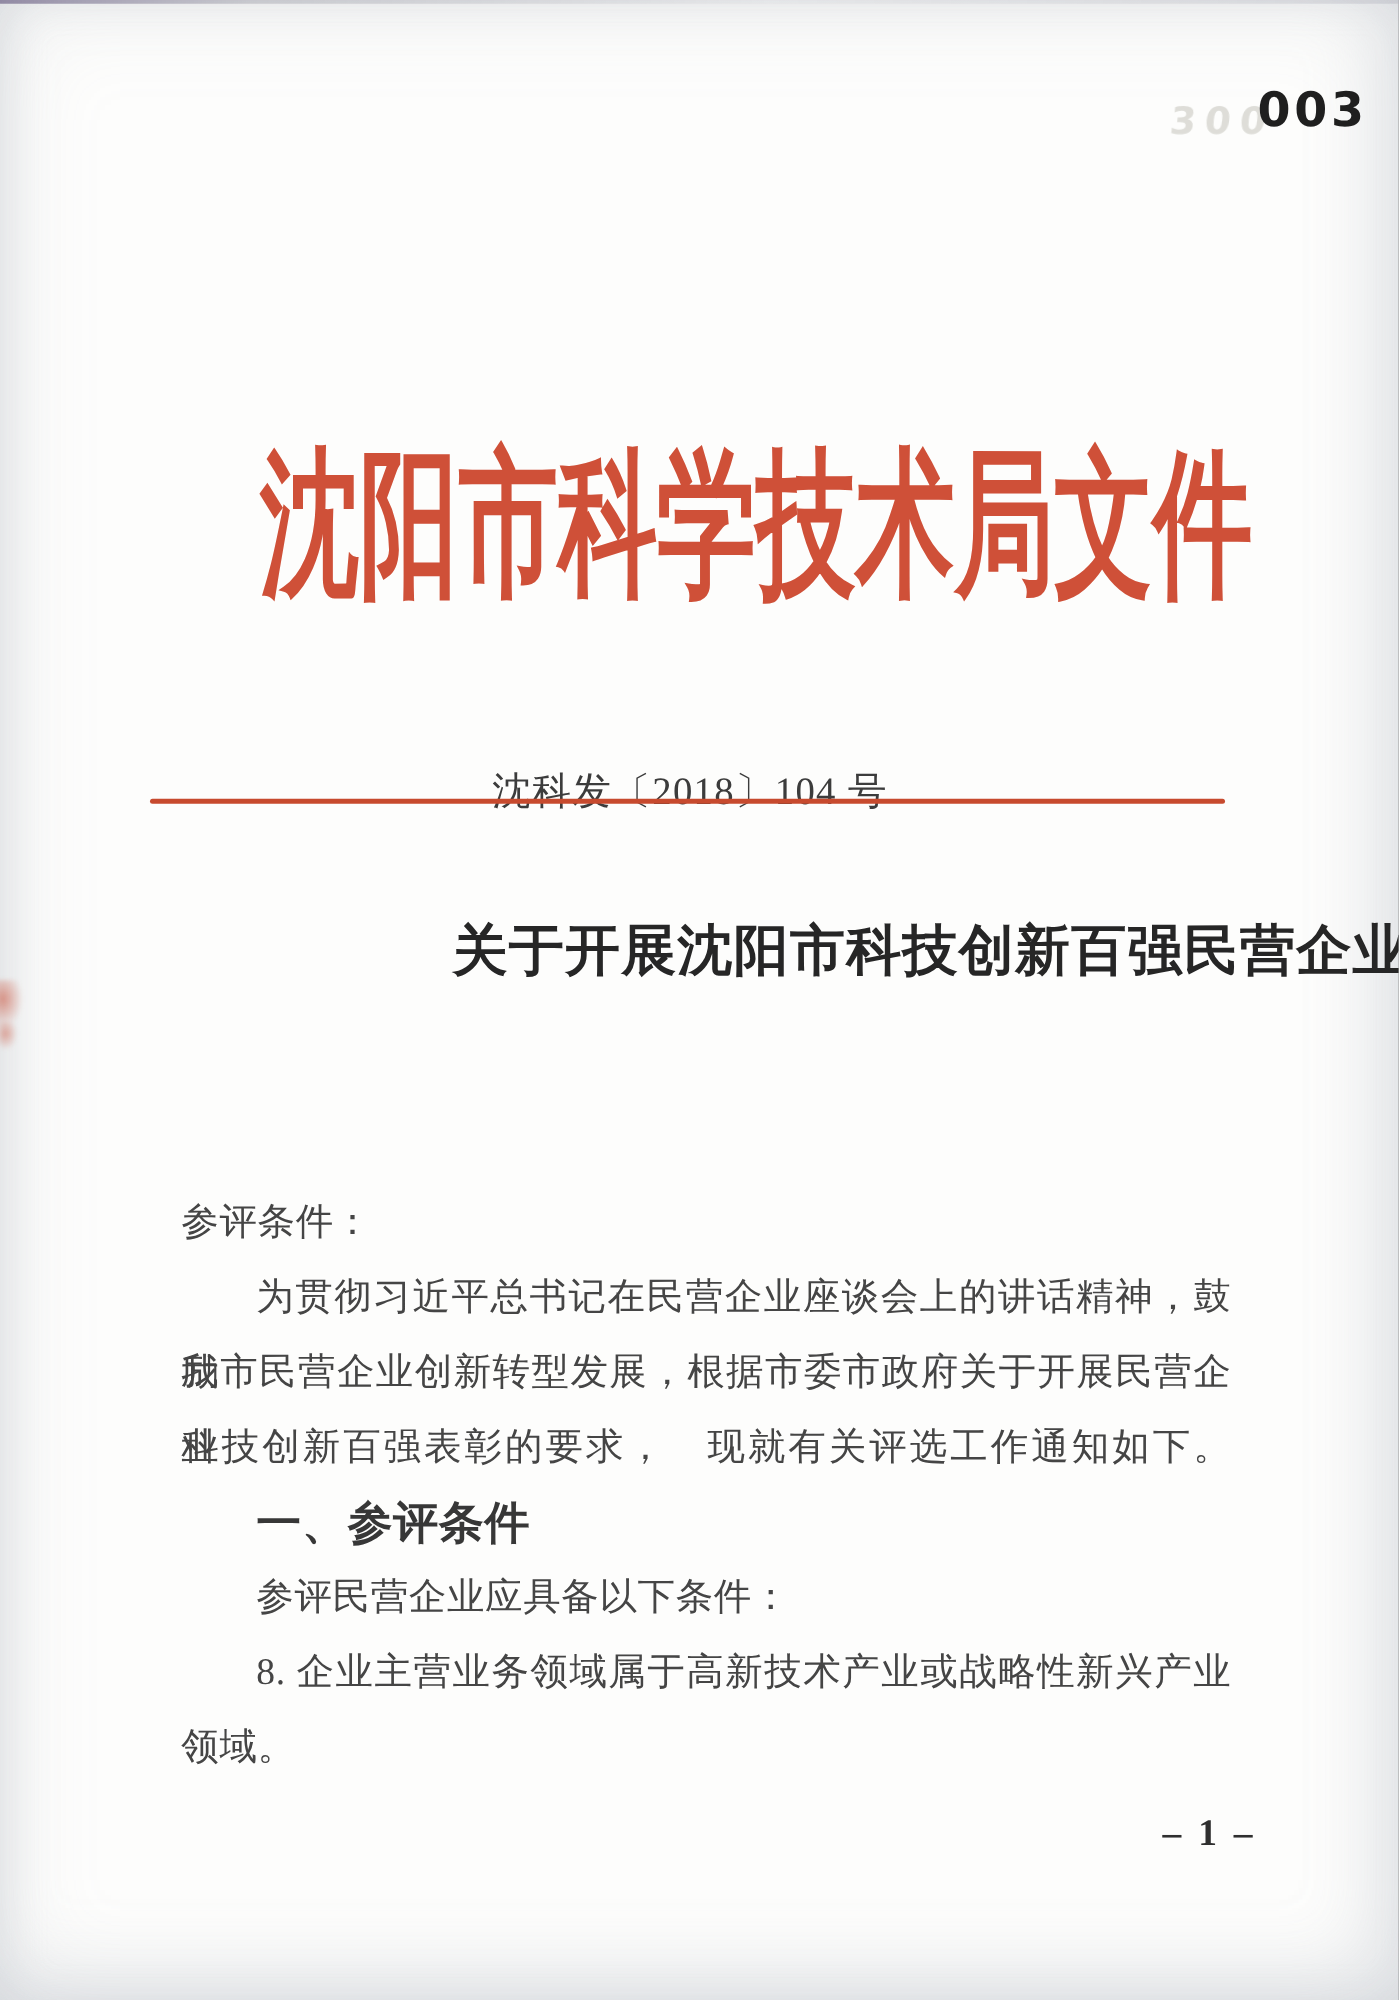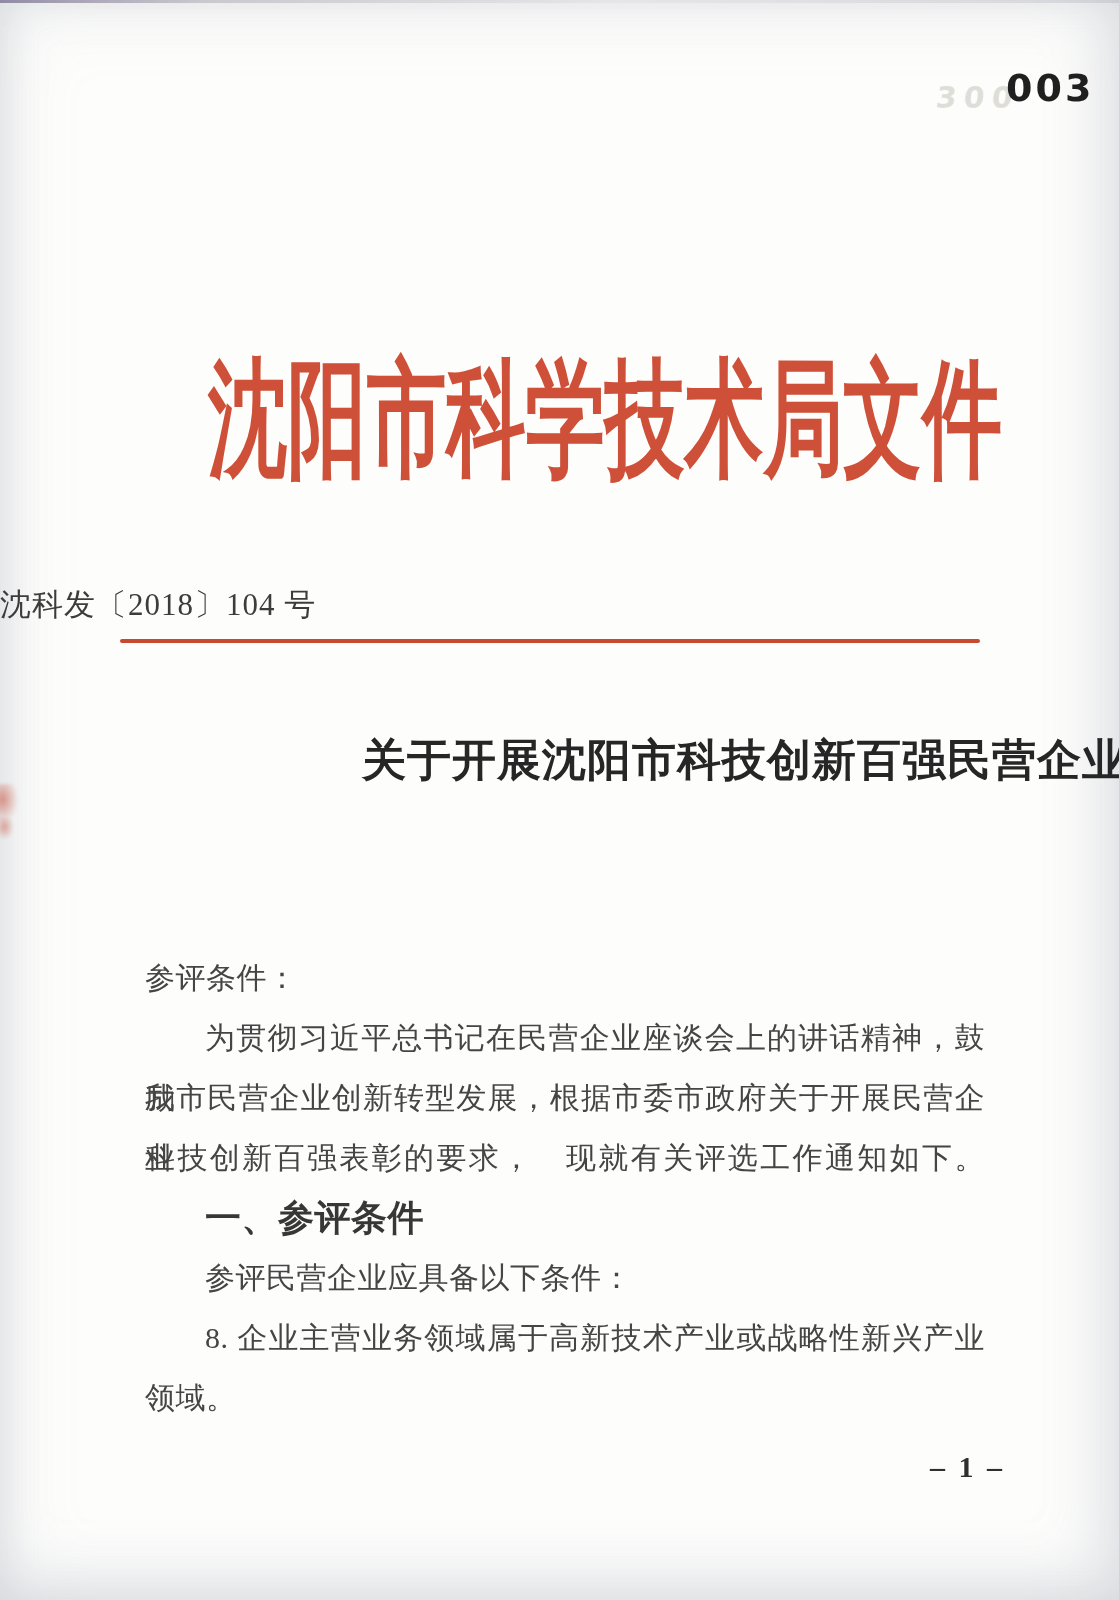--- a/index.html
+++ b/index.html
@@ -63,22 +63,23 @@
     font-size: 128px;
     line-height: 1;
     font-weight: 900;
     color: var(--header-red, #cf5038);
     transform: scaleX(0.62);
     transform-origin: 50% 50%;
   }
   
   .docnum {
     position: absolute;
-    top: 584px; left: 0;
+    top: 612px; left: 0;
     width: 1104px;
+    text-align: center;
     font-size: 31px;
     letter-spacing: 1px;
     color: #3c3c3c;
   }
   
   .redline {
     position: absolute;
     top: 639px; left: 120px;
     width: 860px;
     height: 4px;

